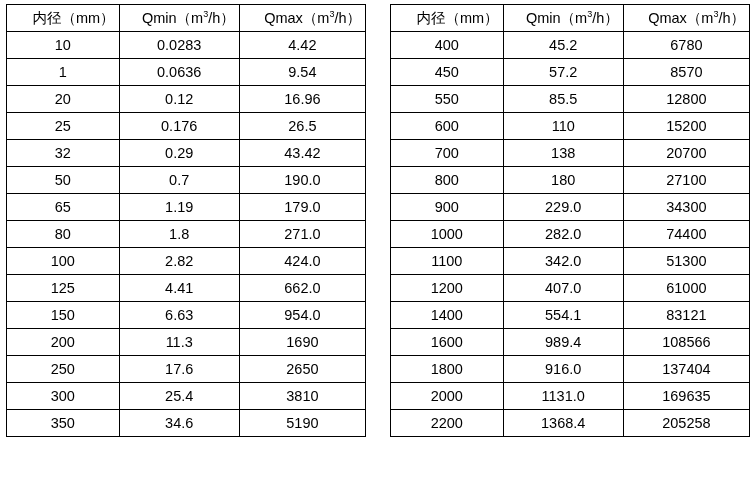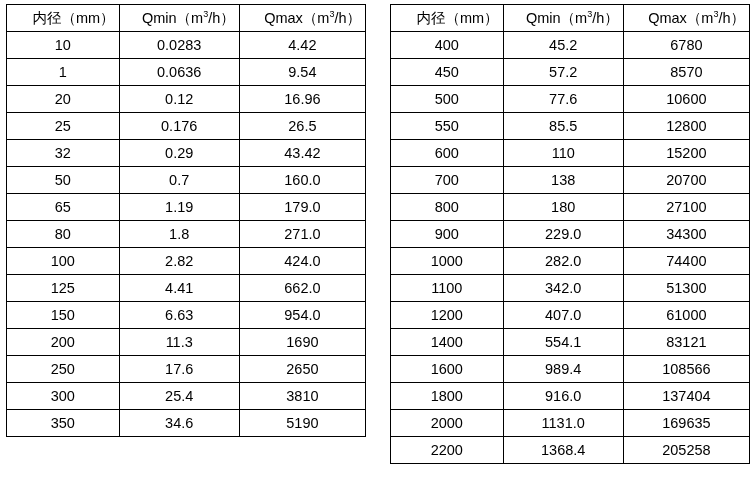--- a/index.html
+++ b/index.html
@@ -92,21 +92,21 @@
             <td class="col-c">26.5</td>
           </tr>
           <tr>
             <td class="col-a">32</td>
             <td class="col-b">0.29</td>
             <td class="col-c">43.42</td>
           </tr>
           <tr>
             <td class="col-a">50</td>
             <td class="col-b">0.7</td>
-            <td class="col-c">160.0</td>
+            <td class="col-c">190.0</td>
           </tr>
           <tr>
             <td class="col-a">65</td>
             <td class="col-b">1.19</td>
             <td class="col-c">179.0</td>
           </tr>
           <tr>
             <td class="col-a">80</td>
             <td class="col-b">1.8</td>
             <td class="col-c">271.0</td>
@@ -159,25 +159,20 @@
         <tbody>
           <tr>
             <td class="col-a">400</td>
             <td class="col-b">45.2</td>
             <td class="col-c">6780</td>
           </tr>
           <tr>
             <td class="col-a">450</td>
             <td class="col-b">57.2</td>
             <td class="col-c">8570</td>
-          </tr>
-          <tr>
-            <td class="col-a">500</td>
-            <td class="col-b">77.6</td>
-            <td class="col-c">10600</td>
           </tr>
           <tr>
             <td class="col-a">550</td>
             <td class="col-b">85.5</td>
             <td class="col-c">12800</td>
           </tr>
           <tr>
             <td class="col-a">600</td>
             <td class="col-b">110</td>
             <td class="col-c">15200</td>

